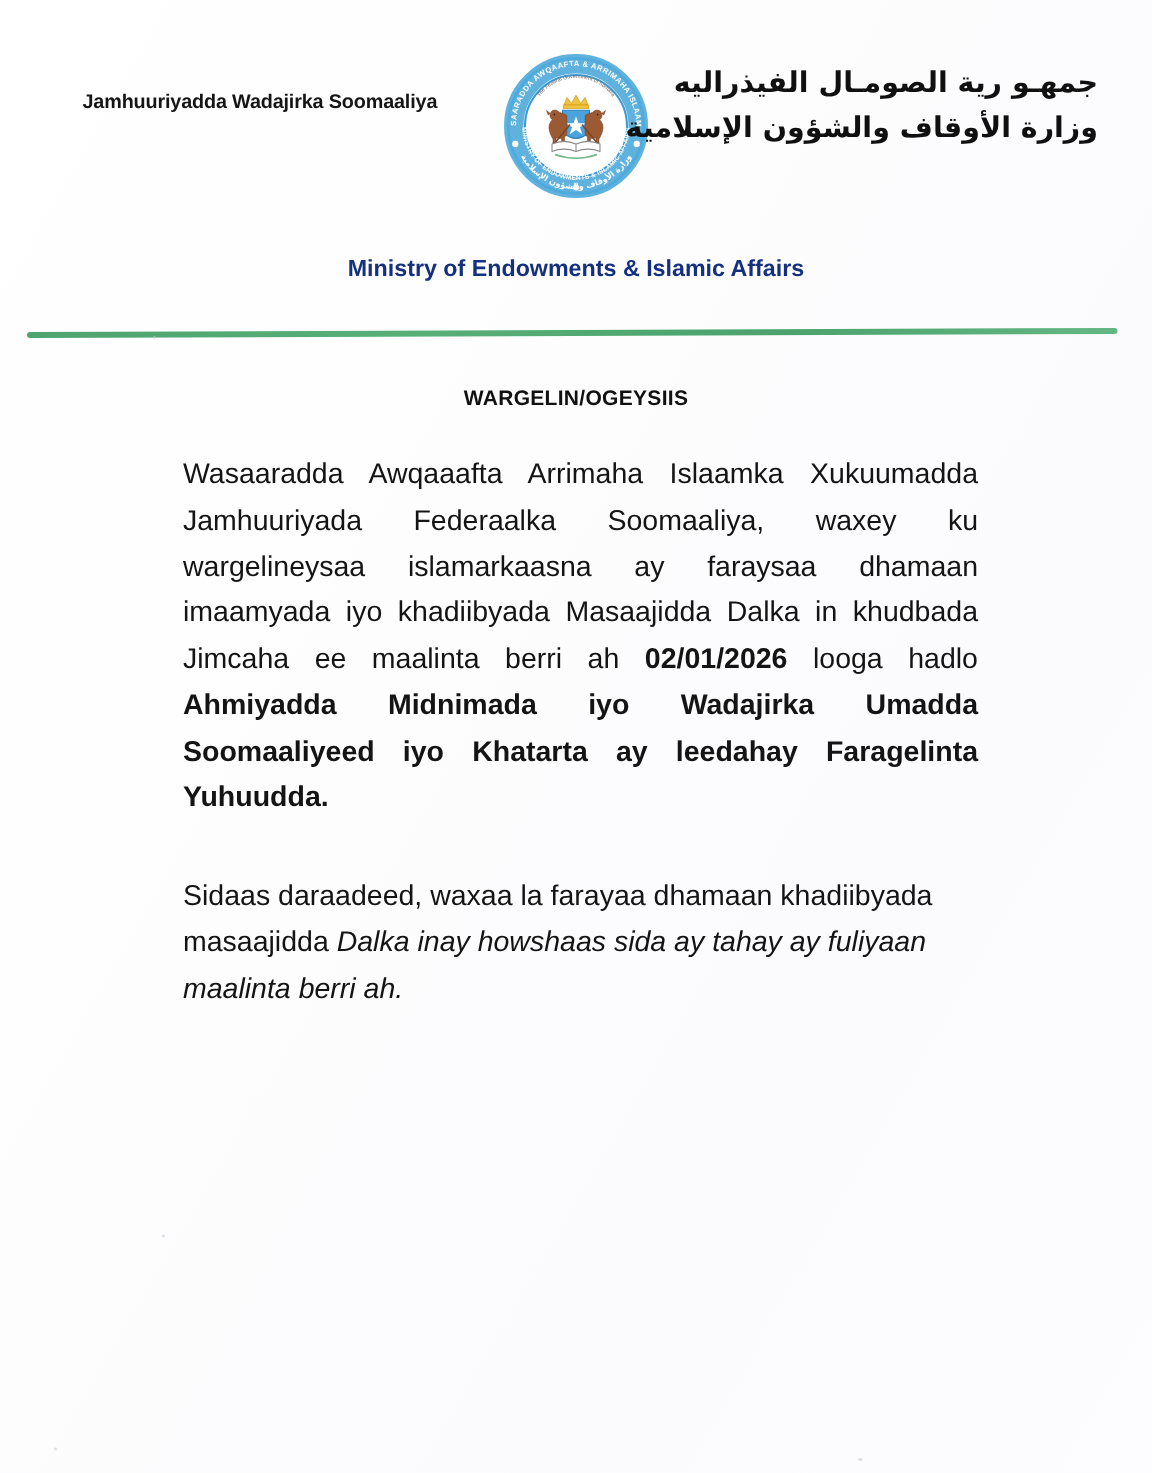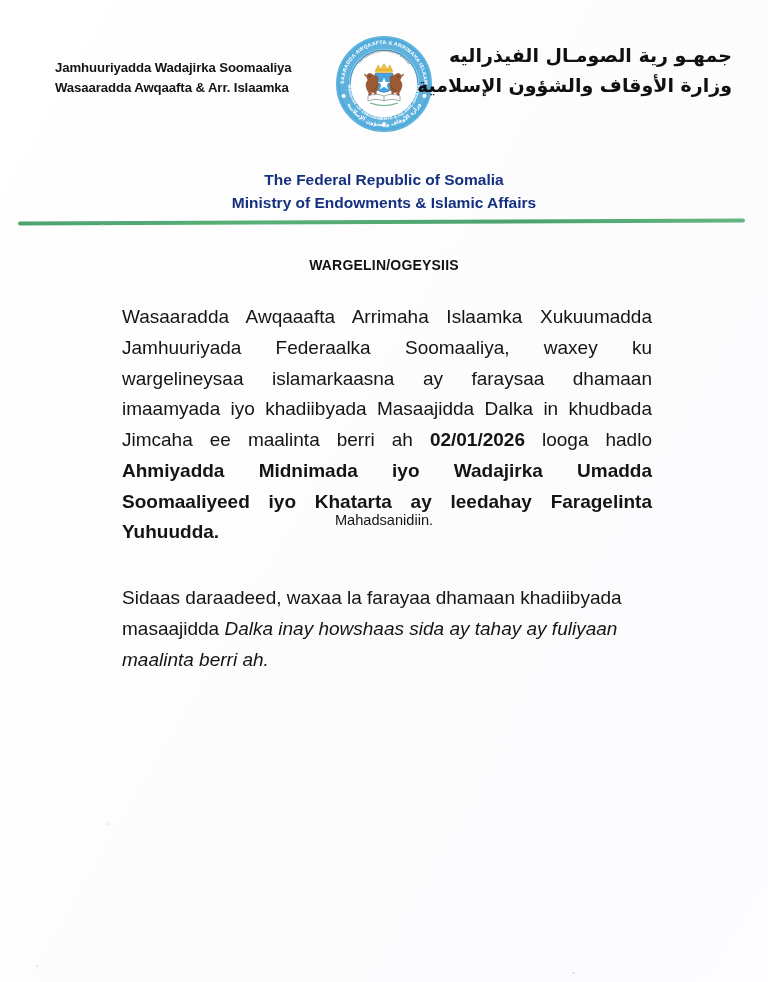--- a/index.html
+++ b/index.html
@@ -146,21 +146,20 @@
 </style>
 </head>
 <body>
 
 <div class="page">
 
   <div class="letterhead">
 
     <div class="lh-left">
       <div>Jamhuuriyadda Wadajirka Soomaaliya</div>
-      <div>Wasaaradda Awqaafta &amp; Arr. Islaamka</div>
     </div>
 
     <div class="emblem-wrap">
       <svg width="108" height="116" viewBox="0 0 108 116" xmlns="http://www.w3.org/2000/svg">
         <defs>
           <path id="arcTop" d="M 14,58 A 40,40 0 0 1 94,58" fill="none"></path>
           <path id="arcBot" d="M 12,58 A 42,42 0 0 0 96,58" fill="none"></path>
           <path id="arcBot2" d="M 18,58 A 36,36 0 0 0 90,58" fill="none"></path>
           <path id="arcInner" d="M 24,56 A 30,30 0 0 1 84,56" fill="none"></path>
         </defs>
@@ -231,35 +230,33 @@
       </svg>
     </div>
 
     <div class="lh-right">
       <div>جمهـو رية الصومـال الفيذراليه</div>
       <div>وزارة الأوقاف والشؤون الإسلامية</div>
     </div>
   </div>
 
   <div class="org-title">
-    <div>The Federal Republic of Somalia</div>
     <div>Ministry of Endowments &amp; Islamic Affairs</div>
   </div>
 
   <div class="green-rule"></div>
 
   <div class="doc-title">WARGELIN/OGEYSIIS</div>
 
   <div class="body-block">
 
     <p class="para"><span>Wasaaradda Awqaaafta Arrimaha Islaamka Xukuumadda Jamhuuriyada Federaalka Soomaaliya, waxey ku wargelineysaa islamarkaasna ay faraysaa dhamaan imaamyada iyo khadiibyada Masaajidda Dalka in khudbada Jimcaha ee maalinta berri ah </span><span class="b">02/01/2026</span><span> looga hadlo </span><span class="b">Ahmiyadda Midnimada iyo Wadajirka Umadda Soomaaliyeed iyo Khatarta ay leedahay  Faragelinta Yuhuudda.</span></p>
 
     <p class="para last-loose"><span>Sidaas daraadeed, waxaa la farayaa dhamaan khadiibyada masaajidda </span><span class="i">Dalka inay howshaas sida ay tahay ay fuliyaan maalinta berri ah.</span></p>
   </div>
 
-  <div class="thanks">Mahadsanidiin.</div>
 
   <div class="speck" style="left:102px; top:224px; width:2px; height:2px;"></div>
   <div class="speck" style="left:36px; top:965px; width:2px; height:2px;"></div>
   <div class="speck" style="left:572px; top:972px; width:3px; height:2px;"></div>
   <div class="speck" style="left:108px; top:823px; width:2px; height:2px;"></div>
 
 </div>
 
 </body></html>

